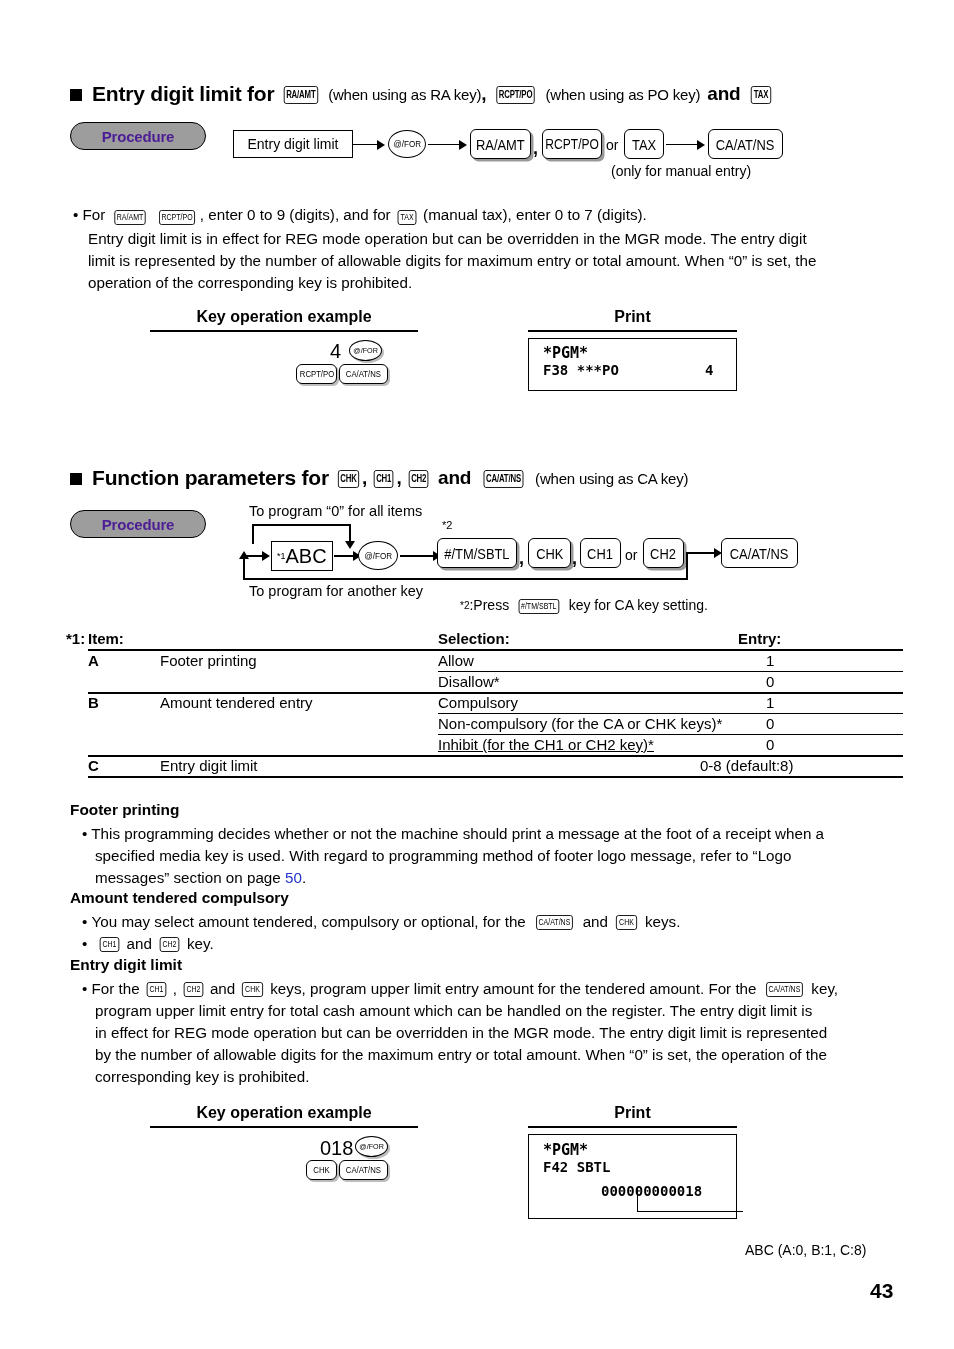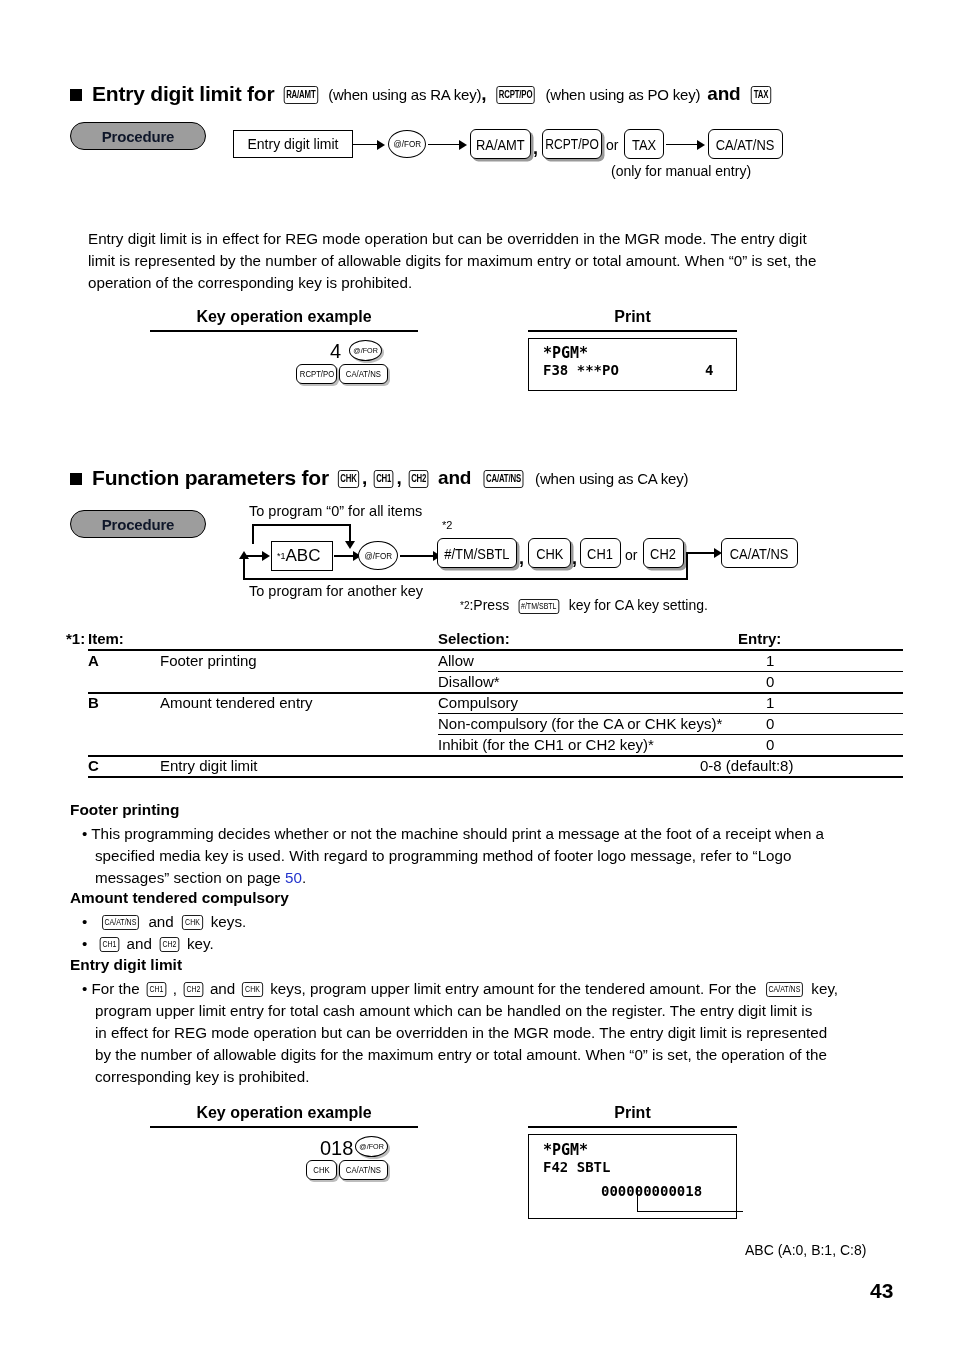--- a/index.html
+++ b/index.html
@@ -53,21 +53,21 @@
   
   .kc-head { height:18px; padding:0 2px; font-size:10px; min-width:30px; }
 
   
   .proc-pill {
     position:absolute;
     width:136px; height:28px;
     background:#9d9d9d;
     border:1.5px solid #000;
     border-radius:14px;
-    color:#0f172a;
+    color:#4c1d95;
     font-size:15px; font-weight:bold;
     display:flex; align-items:center; justify-content:center;
     letter-spacing:-0.2px;
   }
 
   
   .fbox {
     position:absolute;
     border:1.5px solid #000;
     background:#fff;
@@ -240,20 +240,34 @@
   </div>
 
   <div class="fkey noshadow" style="left:708px; top:129px; width:75px; height:30px;">
     <span>CA/AT/NS</span>
   </div>
 
   <div class="lbl" style="left:611px; top:163px; font-size:14px;">
     <span>(only for manual entry)</span>
   </div>
 
+  <div class="para" style="left:73px; top:204px; width:860px;">
+    <span>•</span>
+    <span>For</span>
+    <span class="kc-wrap">
+      <span class="kc kc-tiny" style="min-width:34px;">RA/AMT</span>
+    </span>
+    <span class="kc-wrap">
+      <span class="kc kc-tiny" style="min-width:36px;">RCPT/PO</span>
+    </span><span>, enter 0 to 9 (digits), and for</span>
+    <span class="kc-wrap">
+      <span class="kc kc-tiny" style="min-width:24px;">TAX</span>
+    </span>
+    <span>(manual tax), enter 0 to 7 (digits).</span>
+  </div>
   <div class="para" style="left:88px; top:228px; width:860px;">Entry digit limit is in effect for REG mode operation but can be overridden in the MGR mode.  The entry digit</div>
   <div class="para" style="left:88px; top:250px; width:870px;">limit is represented by the number of allowable digits for maximum entry or total amount.  When “0” is set, the</div>
   <div class="para" style="left:88px; top:272px; width:860px;">operation of the corresponding key is prohibited.</div>
 
   <div class="cap" style="left:150px; top:308px; width:268px;">Key operation example</div>
   <div class="caprule" style="left:150px; top:330px; width:268px;"></div>
 
   <div style="position:absolute; left:330px; top:340px; font-size:20px;">4</div>
   <div class="fcirc" style="left:349px; top:340px; width:33px; height:21px; font-size:8px; box-shadow:2px 2px 0 0 #bdbdbd;">
     <span>@/FOR</span>
@@ -308,21 +322,21 @@
     <div class="ahead-d" style="left:345px; top:541px;"></div>
   </div>
 
   <div class="arrow" style="left:0; top:0;">
     <div class="ln" style="left:243px; top:555px; width:22px; height:1.6px;"></div>
     <div class="ahead-r" style="left:262px; top:551px;"></div>
   </div>
 
   <div class="fbox" style="left:271px; top:541px; width:62px; height:30px; justify-content:flex-start; padding-left:5px;">
     <sup style="font-size:9px;">*1</sup>
-      <span style="font-size:17px;">ABC</span>
+      <span style="font-size:20px;">ABC</span>
   </div>
 
   <div class="arrow" style="left:0; top:0;">
     <div class="ln" style="left:334px; top:555px; width:22px; height:1.6px;"></div>
     <div class="ahead-r" style="left:353px; top:551px;"></div>
   </div>
 
   <div class="fcirc" style="left:358px; top:541px; width:40px; height:29px;">
     <span>@/FOR</span>
   </div>
@@ -398,21 +412,21 @@
     <div class="trow b" style="left:88px; top:694px;">B</div>
     <div class="trow" style="left:160px; top:694px;">Amount tendered entry</div>
     <div class="trow" style="left:438px; top:694px;">Compulsory</div>
     <div class="trow" style="left:766px; top:694px;">1</div>
     <div class="hline" style="left:438px; top:713px; width:465px; height:1.2px;"></div>
 
     <div class="trow" style="left:438px; top:715px;">Non-compulsory (for the CA or CHK keys)*</div>
     <div class="trow" style="left:766px; top:715px;">0</div>
     <div class="hline" style="left:438px; top:734px; width:465px; height:1.2px;"></div>
 
-    <div class="trow" style="left:438px; top:736px;">Inhibit (for the CH1 or CH2 key)*</div>
+    <div class="trow" style="left:438px; top:736px;text-decoration:underline;">Inhibit (for the CH1 or CH2 key)*</div>
     <div class="trow" style="left:766px; top:736px;">0</div>
     <div class="hline" style="left:88px; top:755px; width:815px; height:1.6px;"></div>
 
     <div class="trow b" style="left:88px; top:757px;">C</div>
     <div class="trow" style="left:160px; top:757px;">Entry digit limit</div>
     <div class="trow" style="left:700px; top:757px;">0-8 (default:8)</div>
     <div class="hline" style="left:88px; top:776px; width:815px; height:2.2px;"></div>
   </div>
 
   <div class="subhead" style="left:70px; top:801px;">Footer printing</div>
@@ -421,21 +435,21 @@
   </div>
   <div class="para" style="left:95px; top:845px;">specified media key is used.  With regard to programming method of footer logo message, refer to “Logo</div>
   <div class="para" style="left:95px; top:867px;">
     <span>messages” section on page</span>
     <a class="link" href="#" style="text-decoration:none;">50</a><span>.</span>
   </div>
 
   <div class="subhead" style="left:70px; top:889px;">Amount tendered compulsory</div>
 
   <div class="para" style="left:82px; top:911px; display:flex; align-items:center;">
-    <span>•</span>&nbsp;
+    <span>•</span>&nbsp;<span>You may select amount tendered, compulsory or optional, for the</span>
     <span class="kc-wrap" style="margin:0 5px;">
       <span class="kc kc-tiny" style="min-width:44px;">CA/AT/NS</span>
     </span>
     <span>and</span>
     <span class="kc-wrap" style="margin:0 5px;">
       <span class="kc kc-tiny" style="min-width:27px;">CHK</span>
     </span>
     <span>keys.</span>
   </div>
 

